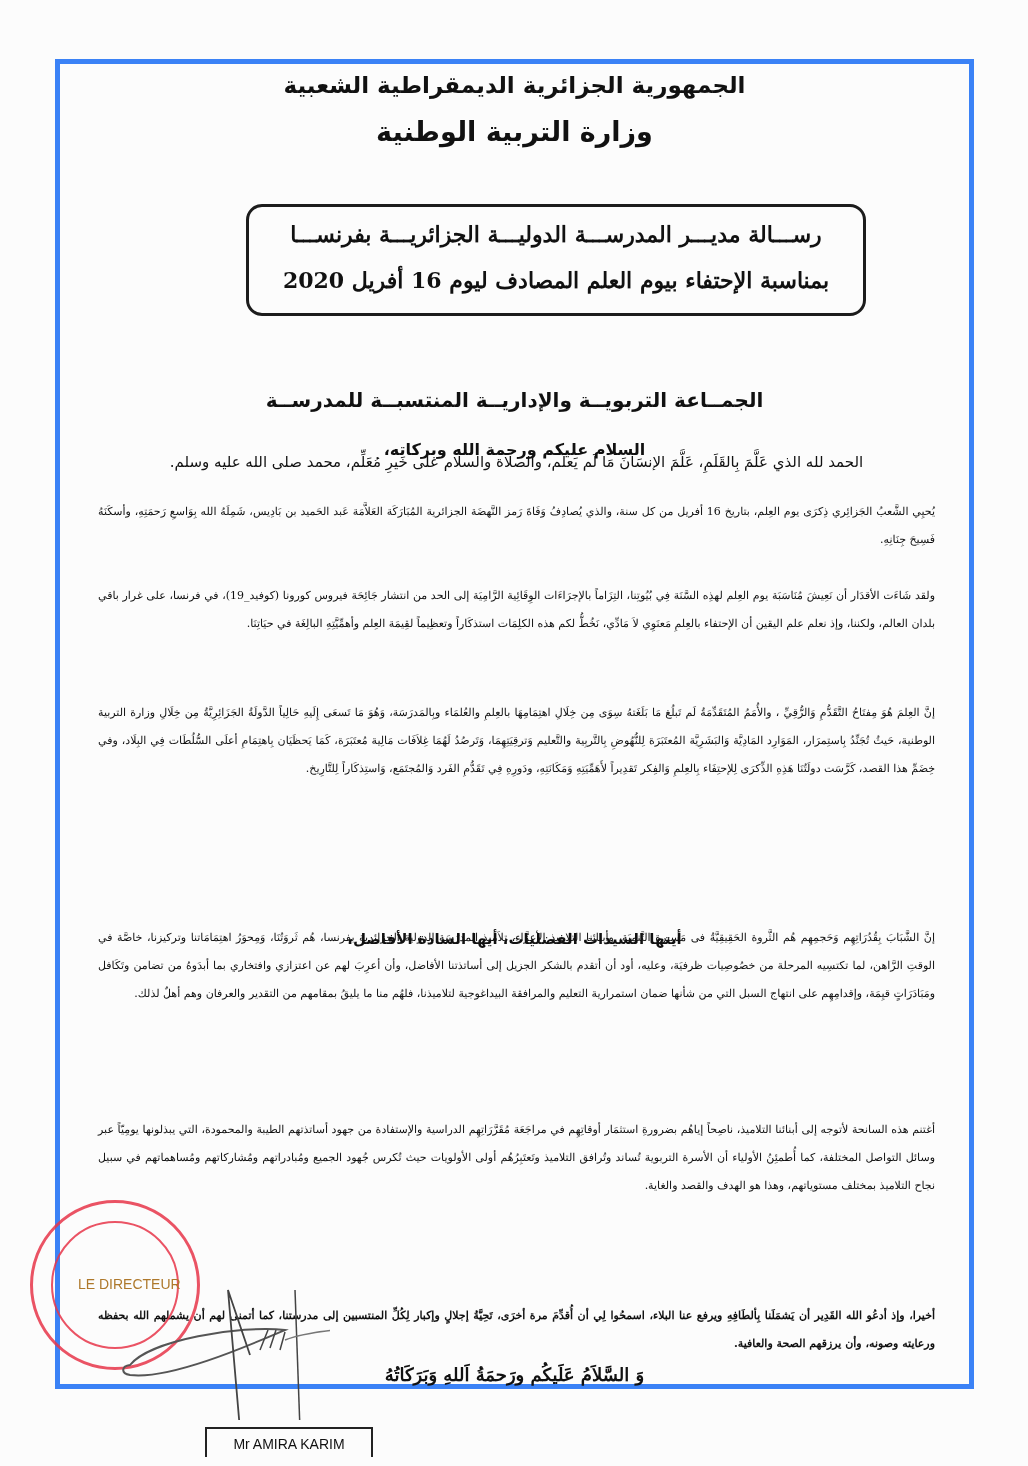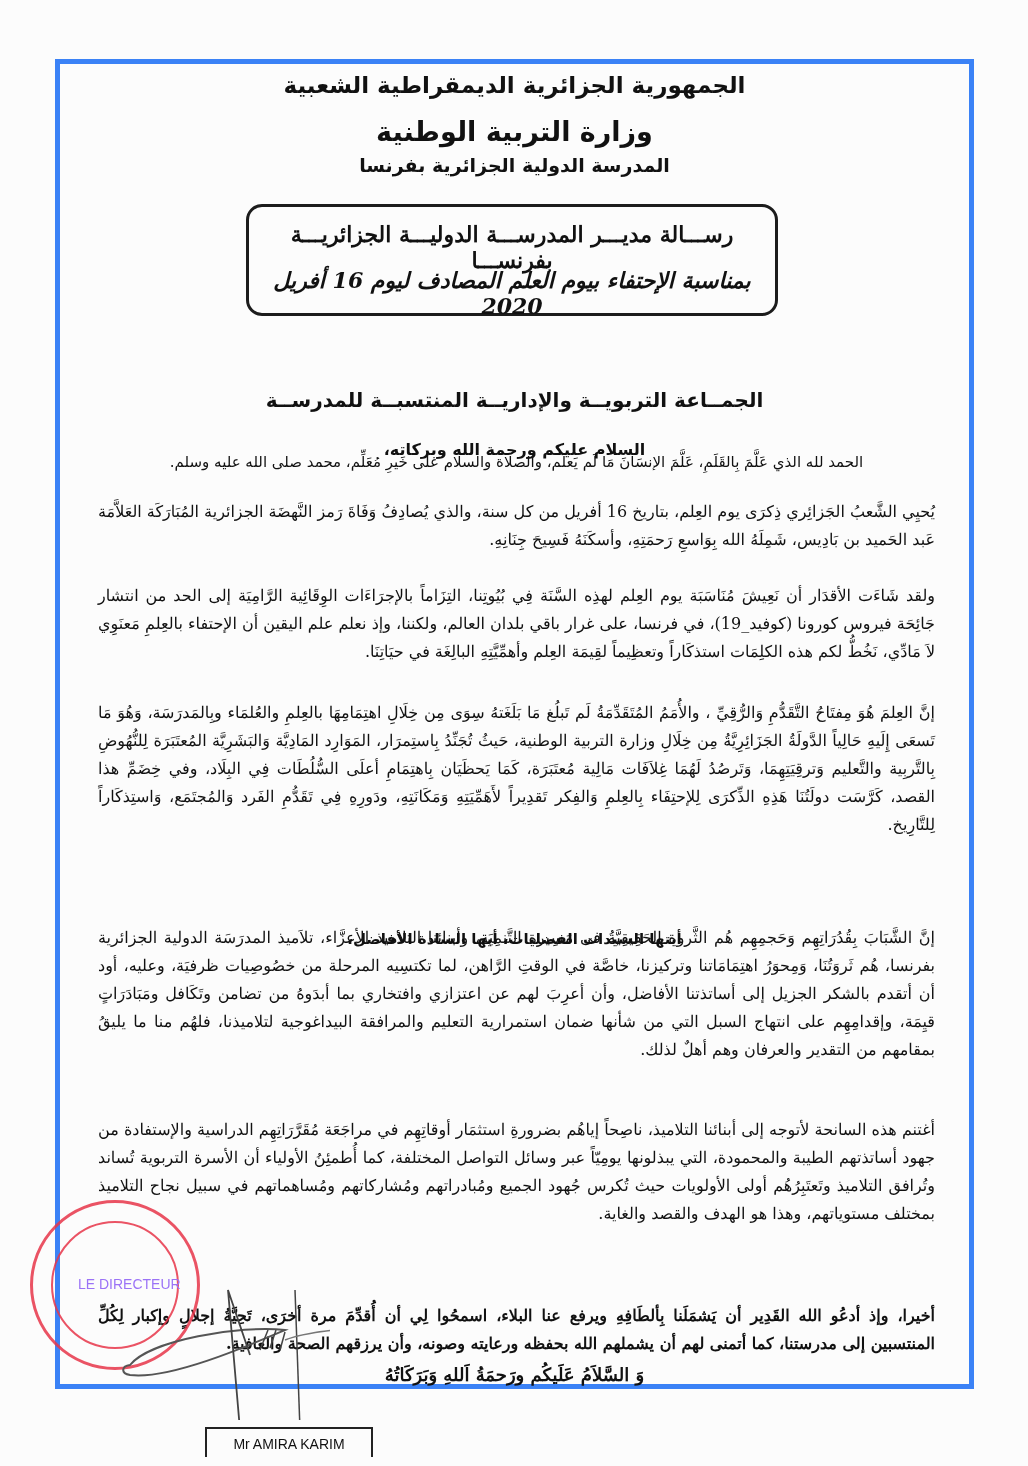--- a/index.html
+++ b/index.html
@@ -9,69 +9,68 @@
   }
   .frame {
     position: absolute; left: 55px; top: 59px; width: 919px; height: 1330px;
     border: 5px solid #3b82f6; box-sizing: border-box;
   }
   .hdr { position: absolute; left: 0; right: 0; text-align: center; font-weight: bold; direction: rtl; }
   .h1 { top: 8px; font-size: 23px; }
   .h2 { top: 52px; font-size: 27px; }
   .h3 { top: 90px; font-size: 19px; }
   .titlebox {
-    position: absolute; left: 186px; top: 140px; width: 532px; height: 112px;
+    position: absolute; left: 186px; top: 140px; width: 620px; height: 112px;
     border: 3px solid #1c1c1c; border-radius: 16px; box-sizing: border-box; text-align: center;
     direction: rtl; font-weight: bold; font-family: "DejaVu Serif", serif;
   }
   .titlebox .t1 { position: absolute; left: 0; right: 0; top: 14px; font-size: 22px; letter-spacing: 1px; }
-  .titlebox .t2 { position: absolute; left: 0; right: 0; top: 60px; font-size: 22px; font-style: italic; }
+  .titlebox .t2 { position: absolute; left: 0; right: 0; top: 60px; font-size: 22px; }
   .sub { position: absolute; left: 0; right: 0; text-align: center; direction: rtl; font-weight: bold; margin-top: 36px; }
   .sub1 { top: 288px; font-size: 20px; }
   .sub2 { top: 340px; font-size: 16px; }
   .para {
     position: absolute; left: 38px; right: 34px; direction: rtl; text-align: justify;
-    font-family: "DejaVu Serif", serif; font-size: 16px; line-height: 28px;
+    font-family: "DejaVu Serif", serif; font-size: 11px; line-height: 28px;
     text-align-last: right;
   }
   .p0 { top: 384px; text-align: center; text-align-last: center; font-family: "DejaVu Sans", sans-serif; font-size: 15px; }
   .p1 { top: 434px; }
   .p2 { top: 518px; }
   .p3 { top: 635px; }
   .greet2 { top: 830px; font-size: 15px; }
   .p4 { top: 860px; }
   .p5 { top: 1042px; margin-top: 10px; }
   .p6 { top: 1238px; font-weight: bold; }
   .closing { top: 1264px; font-size: 18px; font-family: "DejaVu Serif", serif; }
   .stamp {
     position: absolute; left: 30px; top: 1200px; width: 170px; height: 170px; border-radius: 50%;
     border: 3px solid #e8364a; box-sizing: border-box; opacity: 0.85;
   }
   .stamp .inner {
     position: absolute; left: 18px; top: 18px; right: 18px; bottom: 18px; border-radius: 50%;
     border: 2px solid #e8364a;
   }
   .stamp-label {
-    position: absolute; left: 45px; top: 73px; font-size: 14px; color: #8b5cf6;
+    position: absolute; left: 45px; top: 73px; font-size: 14px; color: #a16207;
     font-family: "Liberation Sans", sans-serif; white-space: nowrap; background: transparent;
   }
   .sig { position: absolute; left: 110px; top: 1270px; width: 220px; height: 150px; }
   .namebox {
     position: absolute; left: 205px; top: 1427px; width: 168px; height: 30px;
     border: 2px solid #222; border-bottom: none; box-sizing: border-box;
     font-family: "Liberation Sans", sans-serif; font-size: 14px; text-align: center; line-height: 30px;
   }
 </style>
 </head>
 <body>
 
 <div class="frame">
   <div class="hdr h1">الجمهورية الجزائرية الديمقراطية الشعبية</div>
   <div class="hdr h2">وزارة التربية الوطنية</div>
-  <div class="hdr h3">المدرسة الدولية الجزائرية بفرنسا</div>
 
   <div class="titlebox">
     <div class="t1">رســـالة مديـــر المدرســـة الدوليـــة الجزائريـــة بفرنســـا</div>
     <div class="t2">بمناسبة الإحتفاء بيوم العلم المصادف ليوم 16 أفريل 2020</div>
   </div>
 
   <div class="sub sub1">الجمــاعة التربويــة والإداريــة المنتسبــة للمدرســة</div>
   <div class="sub sub2">السلام عليكم ورحمة الله وبركاته،</div>
 
   <div class="para p0">الحمد لله الذي عَلَّمَ بِالقَلَمِ، عَلَّمَ الإنسَانَ مَا لَم يَعلَم، والصلاة والسلام على خَيرِ مُعَلِّم، محمد صلى الله عليه وسلم.</div>

